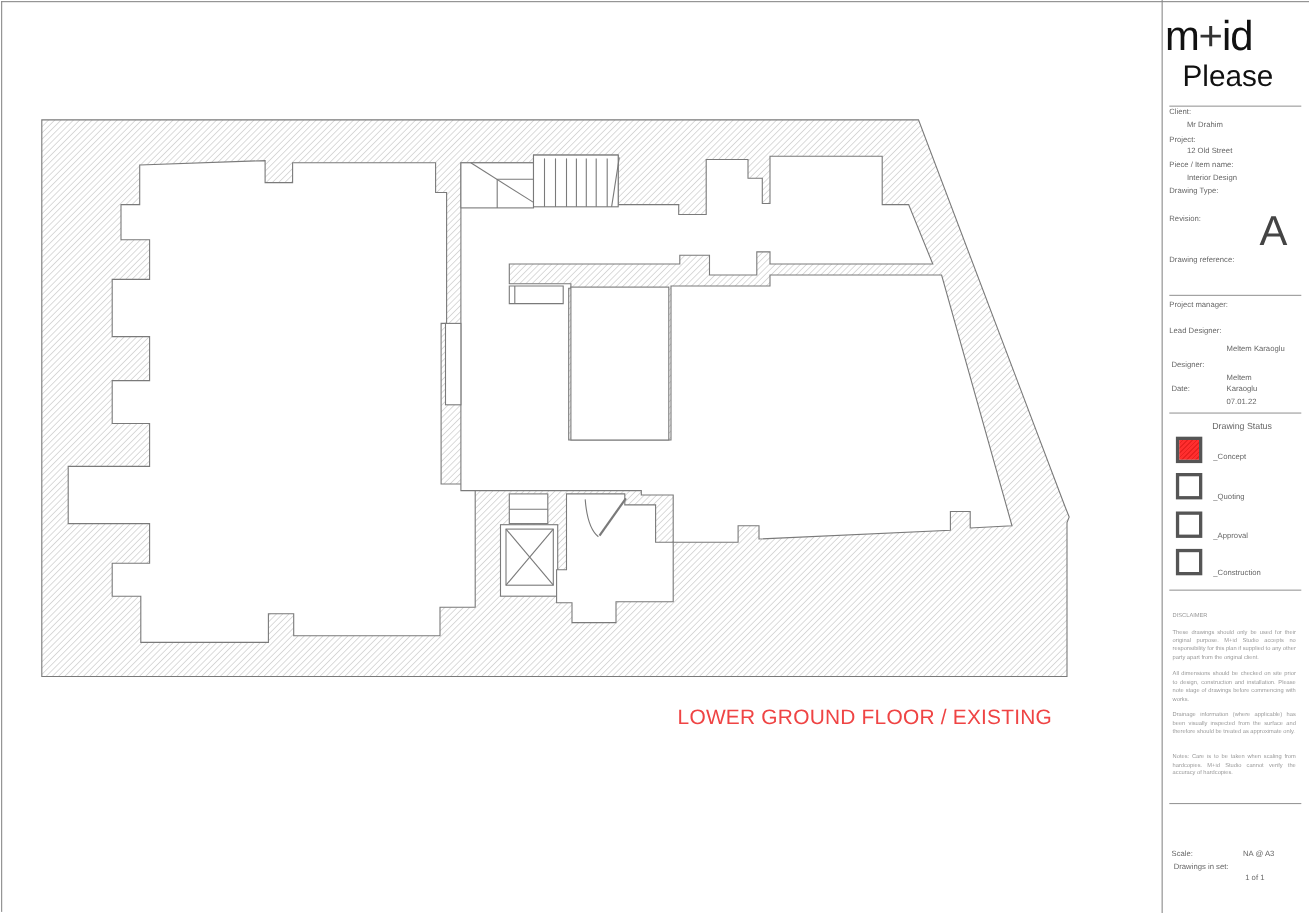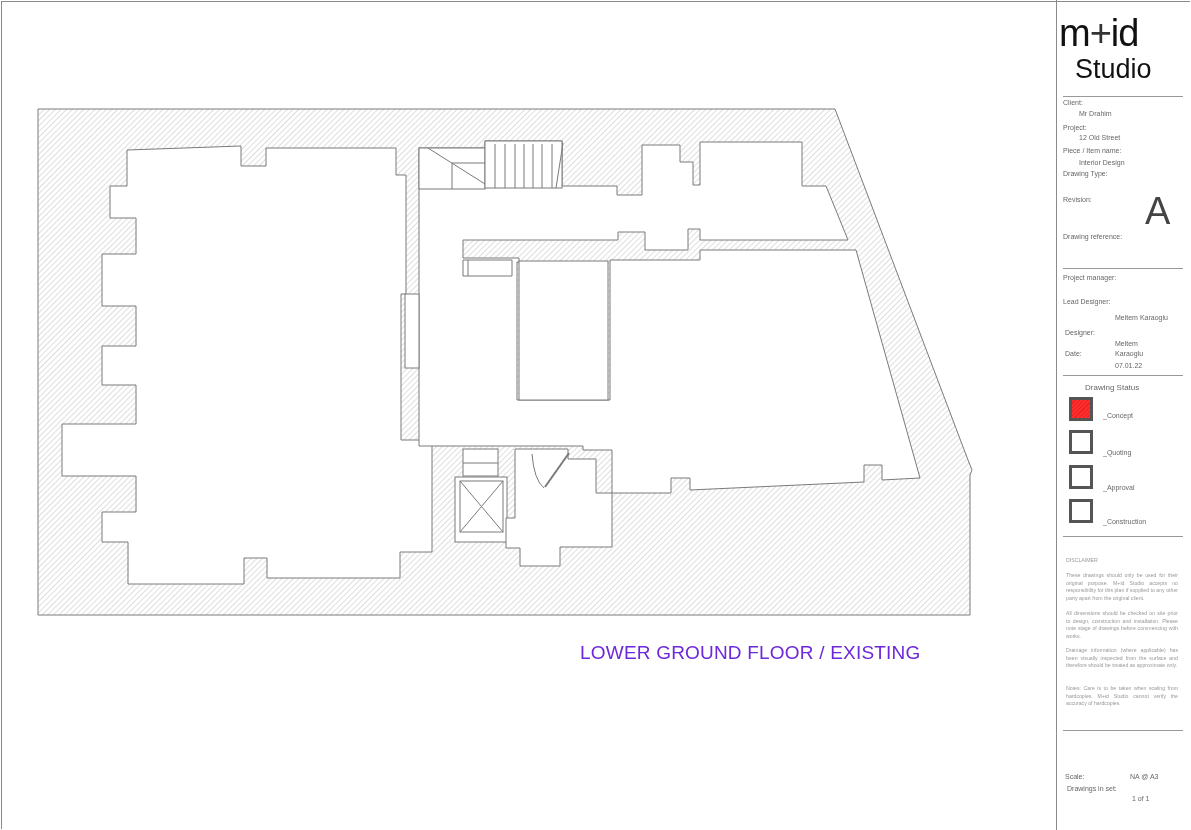--- a/index.html
+++ b/index.html
@@ -1,30 +1,30 @@
 <!DOCTYPE html>
 <html><head>
 <meta charset="utf-8">
 <style>
   html, body { margin:0; padding:0; background:#ffffff; }
   body { width:1191px; height:830px; position:relative; overflow:hidden; font-family:"Liberation Sans", sans-serif; }
   .sheet { position:absolute; left:1px; top:1px; width:1189px; height:828px; border-left:1px solid #8a8a8a; border-top:1px solid #8a8a8a; box-sizing:border-box; }
   .divider-v { position:absolute; left:1056px; top:0; width:1px; height:830px; background:#8a8a8a; }
   .plan { position:absolute; left:0; top:0; width:1056px; height:830px; }
-  .plan-title { position:absolute; left:580px; top:642px; font-size:19px; color:#6d28d9; letter-spacing:0.2px; white-space:nowrap; }
+  .plan-title { position:absolute; left:616px; top:642px; font-size:19px; color:#ef4444; letter-spacing:0.2px; white-space:nowrap; }
 
   .tb { position:absolute; left:1057px; top:0; width:134px; height:830px; color:#666; font-size:7px; }
   .logo-top { position:absolute; left:2px; top:14px; font-size:38px; line-height:38px; color:#111; letter-spacing:-1px; }
   .logo-top .plus { font-weight:300; color:#333; }
   .logo-bot { position:absolute; left:18px; top:54px; font-size:27px; line-height:30px; color:#111; }
   .rule { position:absolute; left:6px; width:120px; height:1px; background:#999; }
   .lbl { position:absolute; left:6px; font-size:7px; color:#666; white-space:nowrap; }
   .val { position:absolute; font-size:7px; color:#666; white-space:nowrap; }
   .rev { position:absolute; left:88px; top:190px; font-size:38px; font-weight:300; color:#444; }
-  .status-title { position:absolute; left:28px; top:383px; font-size:8px; color:#666; }
+  .status-title { position:absolute; left:45px; top:383px; font-size:8px; color:#666; }
   .chk { position:absolute; left:12px; width:24px; height:24px; border:3px solid #555; box-sizing:border-box; background:#fff; }
   .chk.on { background:repeating-linear-gradient(135deg,#ff2e2e 0 2px,#e82020 2px 3px); }
   .chk-lbl { position:absolute; left:46px; font-size:7px; color:#666; white-space:nowrap; }
   .disc { position:absolute; left:9px; width:112px; font-size:5.2px; line-height:7.6px; color:#999; text-align:justify; }
 </style>
 </head>
 <body>
 
 <div class="sheet"></div>
 <div class="divider-v"></div>
@@ -78,21 +78,21 @@
     <path fill="#fff" d="M531,449 L568,449 L568,459 L596,459 L596,493 L612,493 L612,547 L560,547 L560,566 L520,566 L520,548 L506,548 L506,518 L515,518 L515,449 Z"></path>
     <path d="M532,454 Q534,480 544,488"></path>
     <line x1="545" y1="487" x2="569" y2="453" stroke-width="2"></line>
   </g>
 </svg>
 
 <div class="plan-title">LOWER GROUND FLOOR / EXISTING</div>
 
 <div class="tb">
   <div class="logo-top"><span>m</span><span class="plus">+</span><span>id</span></div>
-  <div class="logo-bot">Studio</div>
+  <div class="logo-bot">Please</div>
   <div class="rule" style="top:96px"></div>
 
   <div class="lbl" style="top:99px">Client:</div>
   <div class="val" style="left:22px;top:110px">Mr Drahim</div>
   <div class="lbl" style="top:124px">Project:</div>
   <div class="val" style="left:22px;top:134px">12 Old Street</div>
   <div class="lbl" style="top:147px">Piece / Item name:</div>
   <div class="val" style="left:22px;top:159px">Interior Design</div>
   <div class="lbl" style="top:170px">Drawing Type:</div>
 

